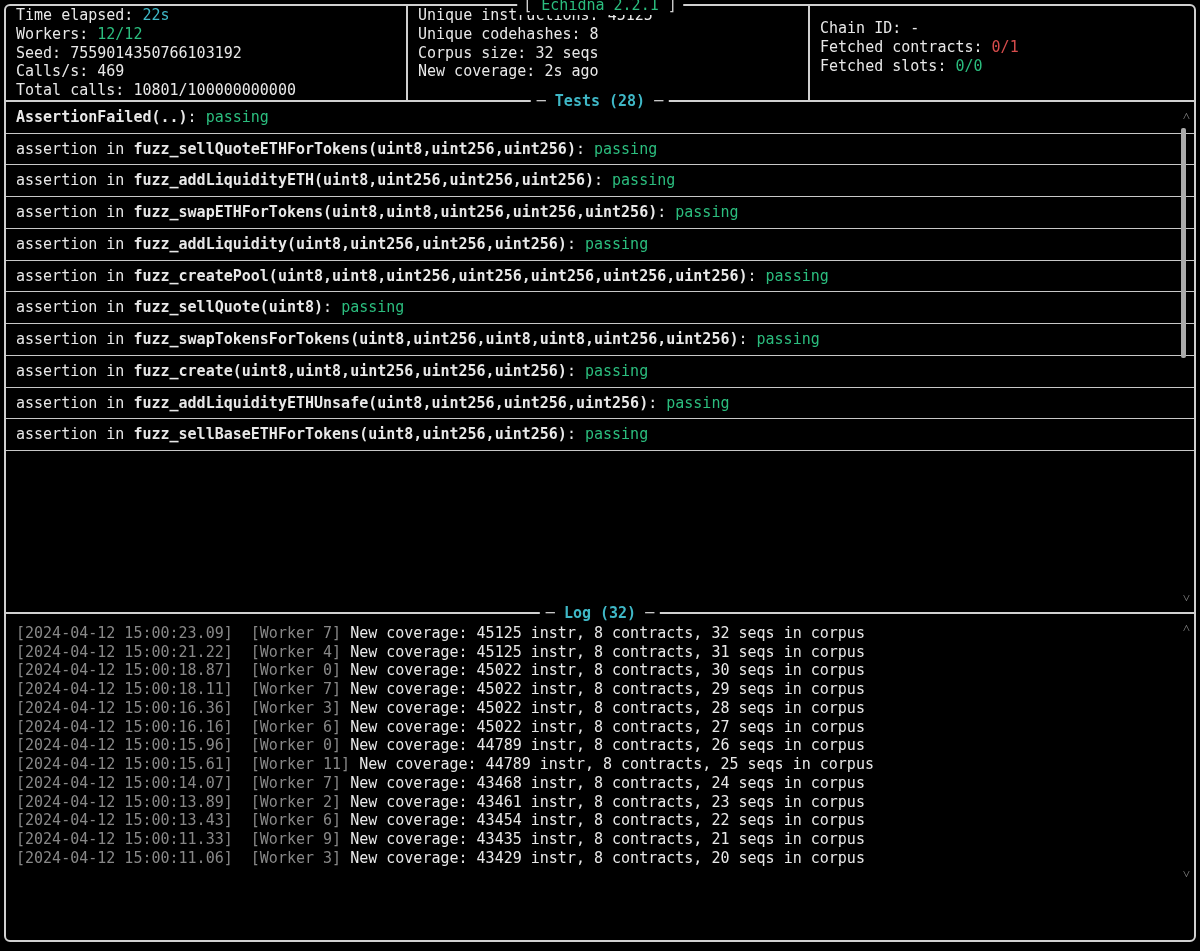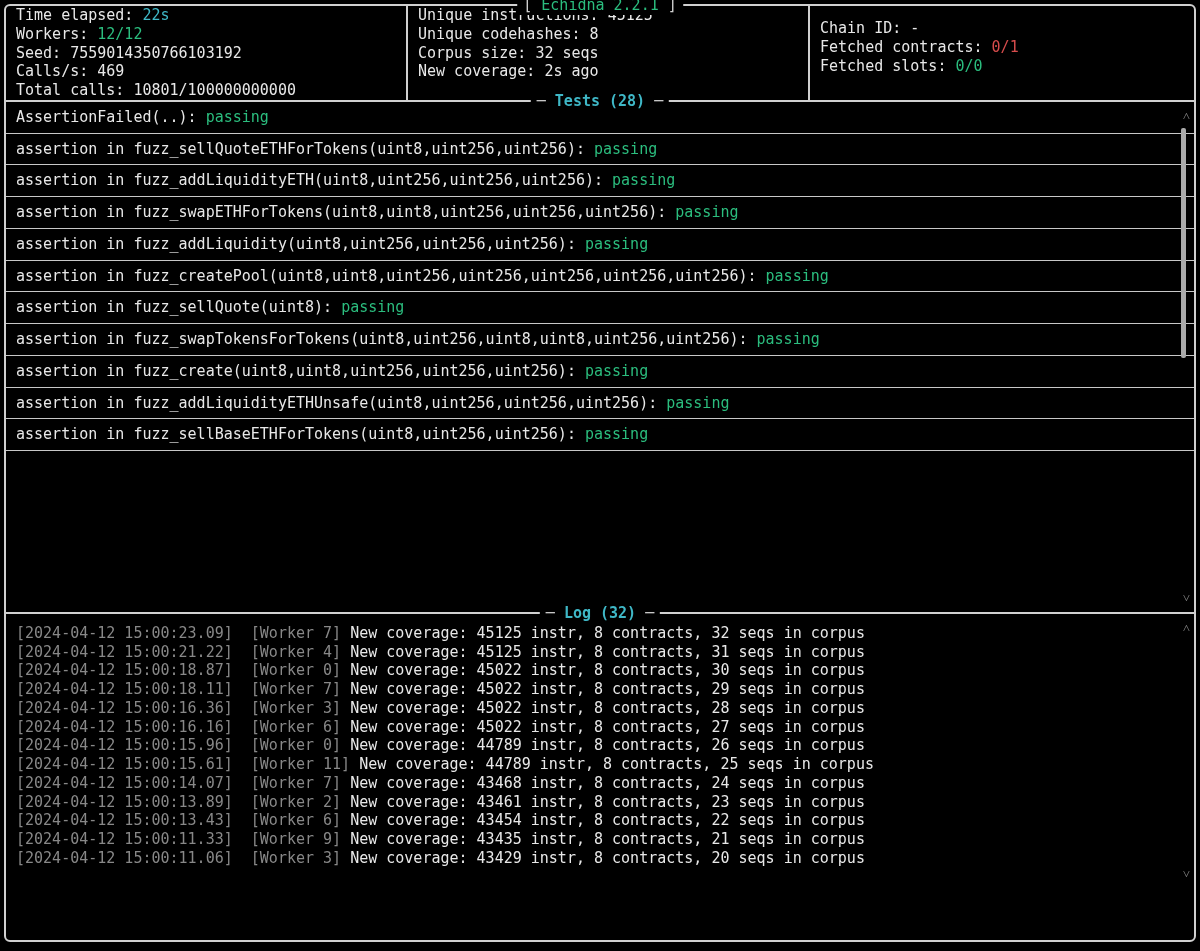--- a/index.html
+++ b/index.html
@@ -23,21 +23,21 @@
   .p2{width:380px}
   .p3{flex:1}
   .title-cut{position:absolute;top:-10px;left:50%;transform:translateX(-50%);
     background:var(--bg);padding:0 6px;color:var(--green);white-space:pre;}
   .title-cut .br{color:var(--border)}
   .kv{white-space:pre}
   .cyan{color:var(--cyan)}
   .green{color:var(--green)}
   .red{color:var(--red)}
   .dim{color:var(--dim)}
-  .bold{font-weight:normal}
+  .bold{font-weight:bold}
 
   .section{position:relative;border-bottom:2px solid var(--border);}
   .section-title{position:absolute;top:-10px;left:50%;transform:translateX(-50%);
     background:var(--bg);padding:0 6px;color:var(--cyan);white-space:pre;font-weight:bold;}
   .section-title .br{color:var(--border)}
   .tests-body{height:510px;overflow:hidden;position:relative;}
   .test-row{border-bottom:1px solid var(--row-border);padding:6px 10px;white-space:nowrap;overflow:hidden;}
   .test-row:first-child{padding-top:10px;}
   .scroll-ind{position:absolute;right:4px;color:var(--dim);font-size:13px;}
   .scroll-top{top:6px}

